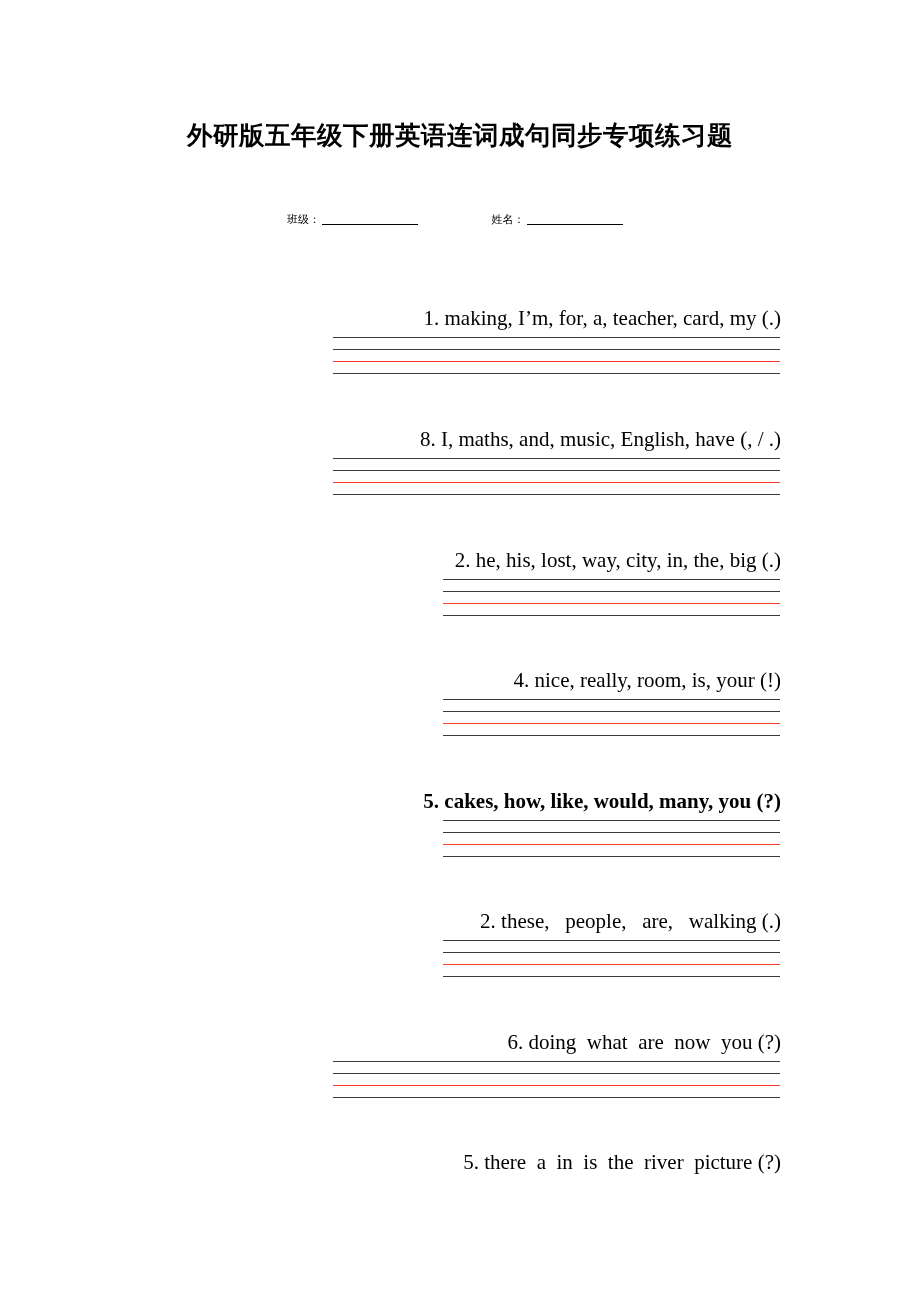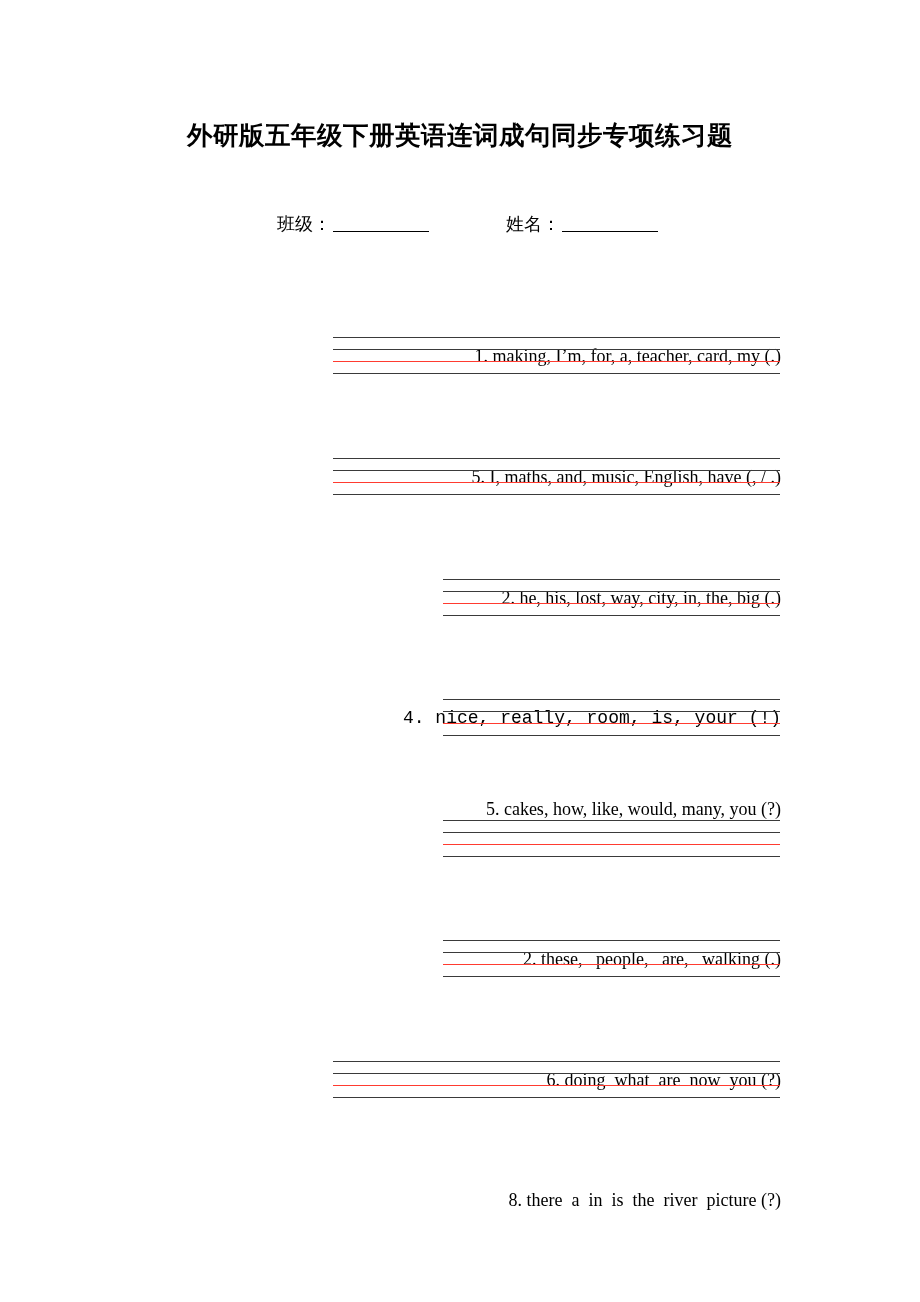--- a/index.html
+++ b/index.html
@@ -30,23 +30,23 @@
     text-align: center;
     font-size: 25.5px;
     font-weight: 700;
     letter-spacing: 0.5px;
     white-space: nowrap;
   }
 
   
   .info-row {
     position: absolute;
-    left: 277px;
+    left: 287px;
     top: 212px;
-    font-size: 18px;
+    font-size: 11px;
     white-space: nowrap;
   }
   .info-field {
     display: inline-block;
   }
   .info-label {
     display: inline-block;
     font-weight: 400;
   }
   .info-blank {
@@ -65,24 +65,23 @@
   
   .item {
     position: absolute;
     left: 0;
     width: 920px;
   }
   .item-text {
     position: absolute;
     right: 139px;
     top: 0;
-    font-size: 18px;
+    font-size: 21px;
     white-space: pre;
     text-align: left;
-    margin-top: 40px;
   }
 
   
   .guide {
     position: absolute;
     height: 38px;
   }
   .guide .rule {
     position: absolute;
     left: 0;
@@ -127,48 +126,48 @@
       <div class="item" style="top: 0px;">
         <div class="item-text" style="top: 306px;">1. making, I’m, for, a, teacher, card, my (.)</div>
         <div class="guide" style="top: 337px; left: 333px; width: 447px;">
           <div class="rule r1" style="border-top-color: rgb(58, 58, 58);"></div>
           <div class="rule r2" style="border-top-color: rgb(58, 58, 58);"></div>
           <div class="rule r3" style="border-top-color: rgb(255, 59, 48);"></div>
           <div class="rule r4" style="border-top-color: rgb(58, 58, 58);"></div>
         </div>
       </div>
       <div class="item" style="top: 0px;">
-        <div class="item-text" style="top: 427px;">5. I, maths, and, music, English, have (, / .)</div>
+        <div class="item-text" style="top: 427px;">8. I, maths, and, music, English, have (, / .)</div>
         <div class="guide" style="top: 458px; left: 333px; width: 447px;">
           <div class="rule r1" style="border-top-color: rgb(58, 58, 58);"></div>
           <div class="rule r2" style="border-top-color: rgb(58, 58, 58);"></div>
           <div class="rule r3" style="border-top-color: rgb(255, 59, 48);"></div>
           <div class="rule r4" style="border-top-color: rgb(58, 58, 58);"></div>
         </div>
       </div>
       <div class="item" style="top: 0px;">
         <div class="item-text" style="top: 548px;">2. he, his, lost, way, city, in, the, big (.)</div>
         <div class="guide" style="top: 579px; left: 443px; width: 337px;">
           <div class="rule r1" style="border-top-color: rgb(58, 58, 58);"></div>
           <div class="rule r2" style="border-top-color: rgb(58, 58, 58);"></div>
           <div class="rule r3" style="border-top-color: rgb(255, 59, 48);"></div>
           <div class="rule r4" style="border-top-color: rgb(58, 58, 58);"></div>
         </div>
       </div>
       <div class="item" style="top: 0px;">
-        <div class="item-text" style="top: 668px; font-family: Liberation Mono, monospace;">4. nice, really, room, is, your (!)</div>
+        <div class="item-text" style="top: 668px;">4. nice, really, room, is, your (!)</div>
         <div class="guide" style="top: 699px; left: 443px; width: 337px;">
           <div class="rule r1" style="border-top-color: rgb(58, 58, 58);"></div>
           <div class="rule r2" style="border-top-color: rgb(58, 58, 58);"></div>
           <div class="rule r3" style="border-top-color: rgb(255, 59, 48);"></div>
           <div class="rule r4" style="border-top-color: rgb(58, 58, 58);"></div>
         </div>
       </div>
       <div class="item" style="top: 0px;">
-        <div class="item-text" style="top: 759px;">5. cakes, how, like, would, many, you (?)</div>
+        <div class="item-text" style="top: 789px; font-weight: bold;">5. cakes, how, like, would, many, you (?)</div>
         <div class="guide" style="top: 820px; left: 443px; width: 337px;">
           <div class="rule r1" style="border-top-color: rgb(58, 58, 58);"></div>
           <div class="rule r2" style="border-top-color: rgb(58, 58, 58);"></div>
           <div class="rule r3" style="border-top-color: rgb(255, 59, 48);"></div>
           <div class="rule r4" style="border-top-color: rgb(58, 58, 58);"></div>
         </div>
       </div>
       <div class="item" style="top: 0px;">
         <div class="item-text" style="top: 909px;">2. these,   people,   are,   walking (.)</div>
         <div class="guide" style="top: 940px; left: 443px; width: 337px;">
@@ -181,19 +180,19 @@
       <div class="item" style="top: 0px;">
         <div class="item-text" style="top: 1030px;">6. doing  what  are  now  you (?)</div>
         <div class="guide" style="top: 1061px; left: 333px; width: 447px;">
           <div class="rule r1" style="border-top-color: rgb(58, 58, 58);"></div>
           <div class="rule r2" style="border-top-color: rgb(58, 58, 58);"></div>
           <div class="rule r3" style="border-top-color: rgb(255, 59, 48);"></div>
           <div class="rule r4" style="border-top-color: rgb(58, 58, 58);"></div>
         </div>
       </div>
       <div class="item" style="top: 0px;">
-        <div class="item-text" style="top: 1150px;">8. there  a  in  is  the  river  picture (?)</div>
+        <div class="item-text" style="top: 1150px;">5. there  a  in  is  the  river  picture (?)</div>
       </div>
     </div>
 
   <div class="page-footer">1 / 4</div>
 
 </div>
 
 </body></html>

